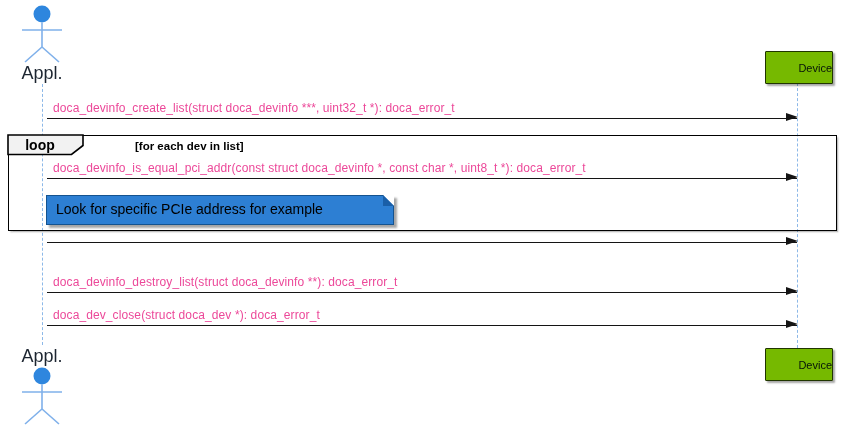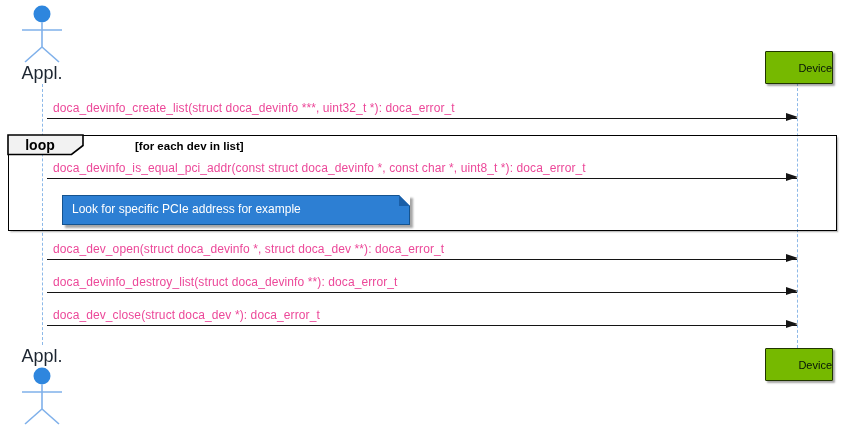--- a/index.html
+++ b/index.html
@@ -50,25 +50,25 @@
   .loop-keyword{
     position:absolute;left:0px;top:1px;width:62px;text-align:center;
     font-size:14px;font-weight:bold;color:#000;
   }
   .loop-condition{
     position:absolute;left:86px;top:4px;
     font-size:11.5px;font-weight:bold;color:#000;white-space:nowrap;padding-left:40px;
   }
   
   .note{
-    position:absolute;left:62px;top:195px;width:337px;height:28px;
+    position:absolute;left:46px;top:195px;width:337px;height:28px;
     background:var(--note-fill,#2d7fd3);
     border:1px solid var(--note-border,#15538f);
     box-shadow:3px 3px 2px rgba(0,0,0,0.35);
-    font-size:12px;color:#ffffff;
+    font-size:14px;color:#000000;
     line-height:27px;padding-left:9px;white-space:nowrap;
   }
   .note .fold-cut{
     position:absolute;top:-1px;right:-1px;width:0;height:0;
     border-top:11px solid #ffffff;border-left:11px solid transparent;
   }
   .note .fold-flap{
     position:absolute;top:-1px;right:-1px;width:0;height:0;
     border-left:11px solid var(--note-fold,#1a5fa8);border-top:11px solid transparent;
   }
@@ -119,21 +119,20 @@
     </div>
   </div>
 
   <div class="note">
     <span class="fold-cut"></span>
     <span class="fold-flap"></span>
     <span>Look for specific PCIe address for example</span>
   </div>
 
   <div class="message" style="top:242px;">
-    <div class="msg-label">doca_dev_open(struct doca_devinfo *, struct doca_dev **): doca_error_t</div>
     <div class="msg-line">
       <span class="arrowhead"></span>
     </div>
   </div>
 
   <div class="message" style="top:275px;">
     <div class="msg-label">doca_devinfo_destroy_list(struct doca_devinfo **): doca_error_t</div>
     <div class="msg-line">
       <span class="arrowhead"></span>
     </div>

